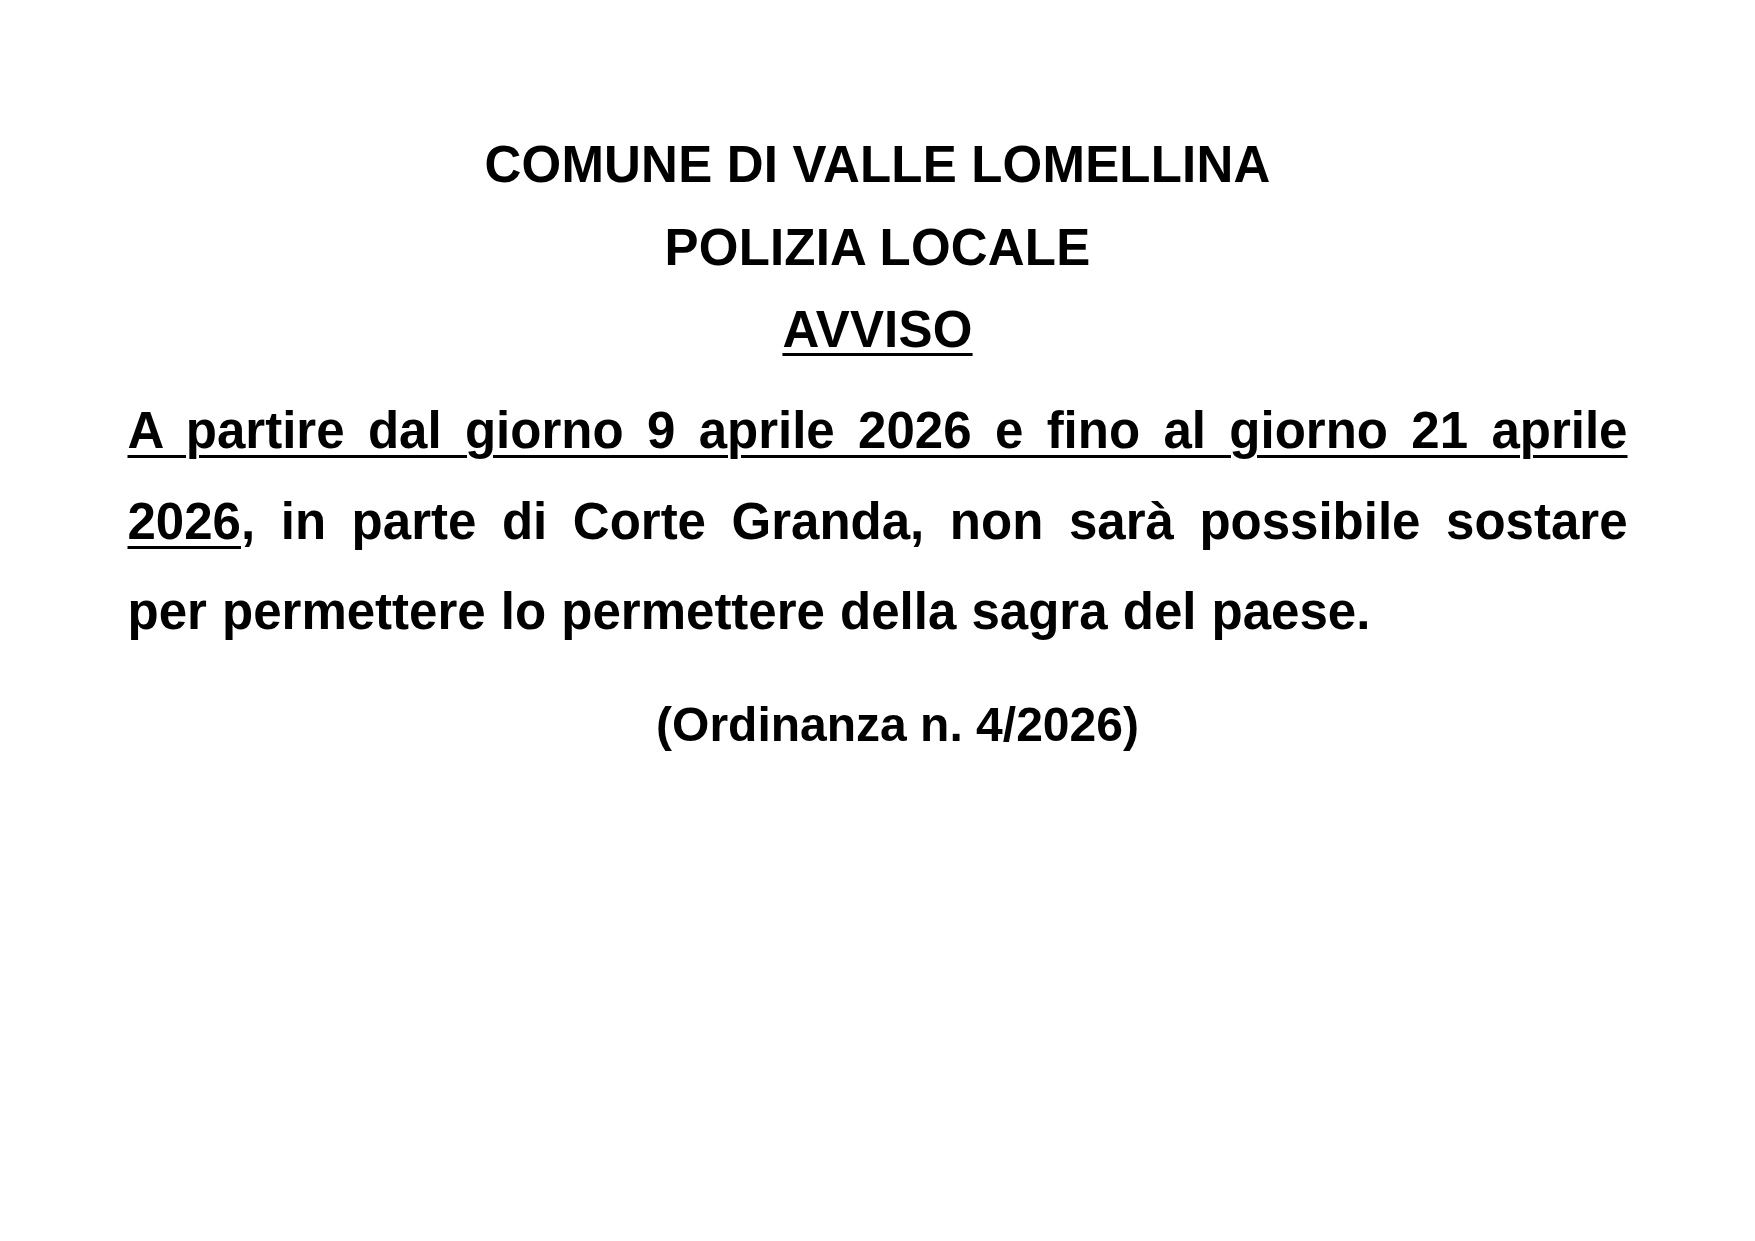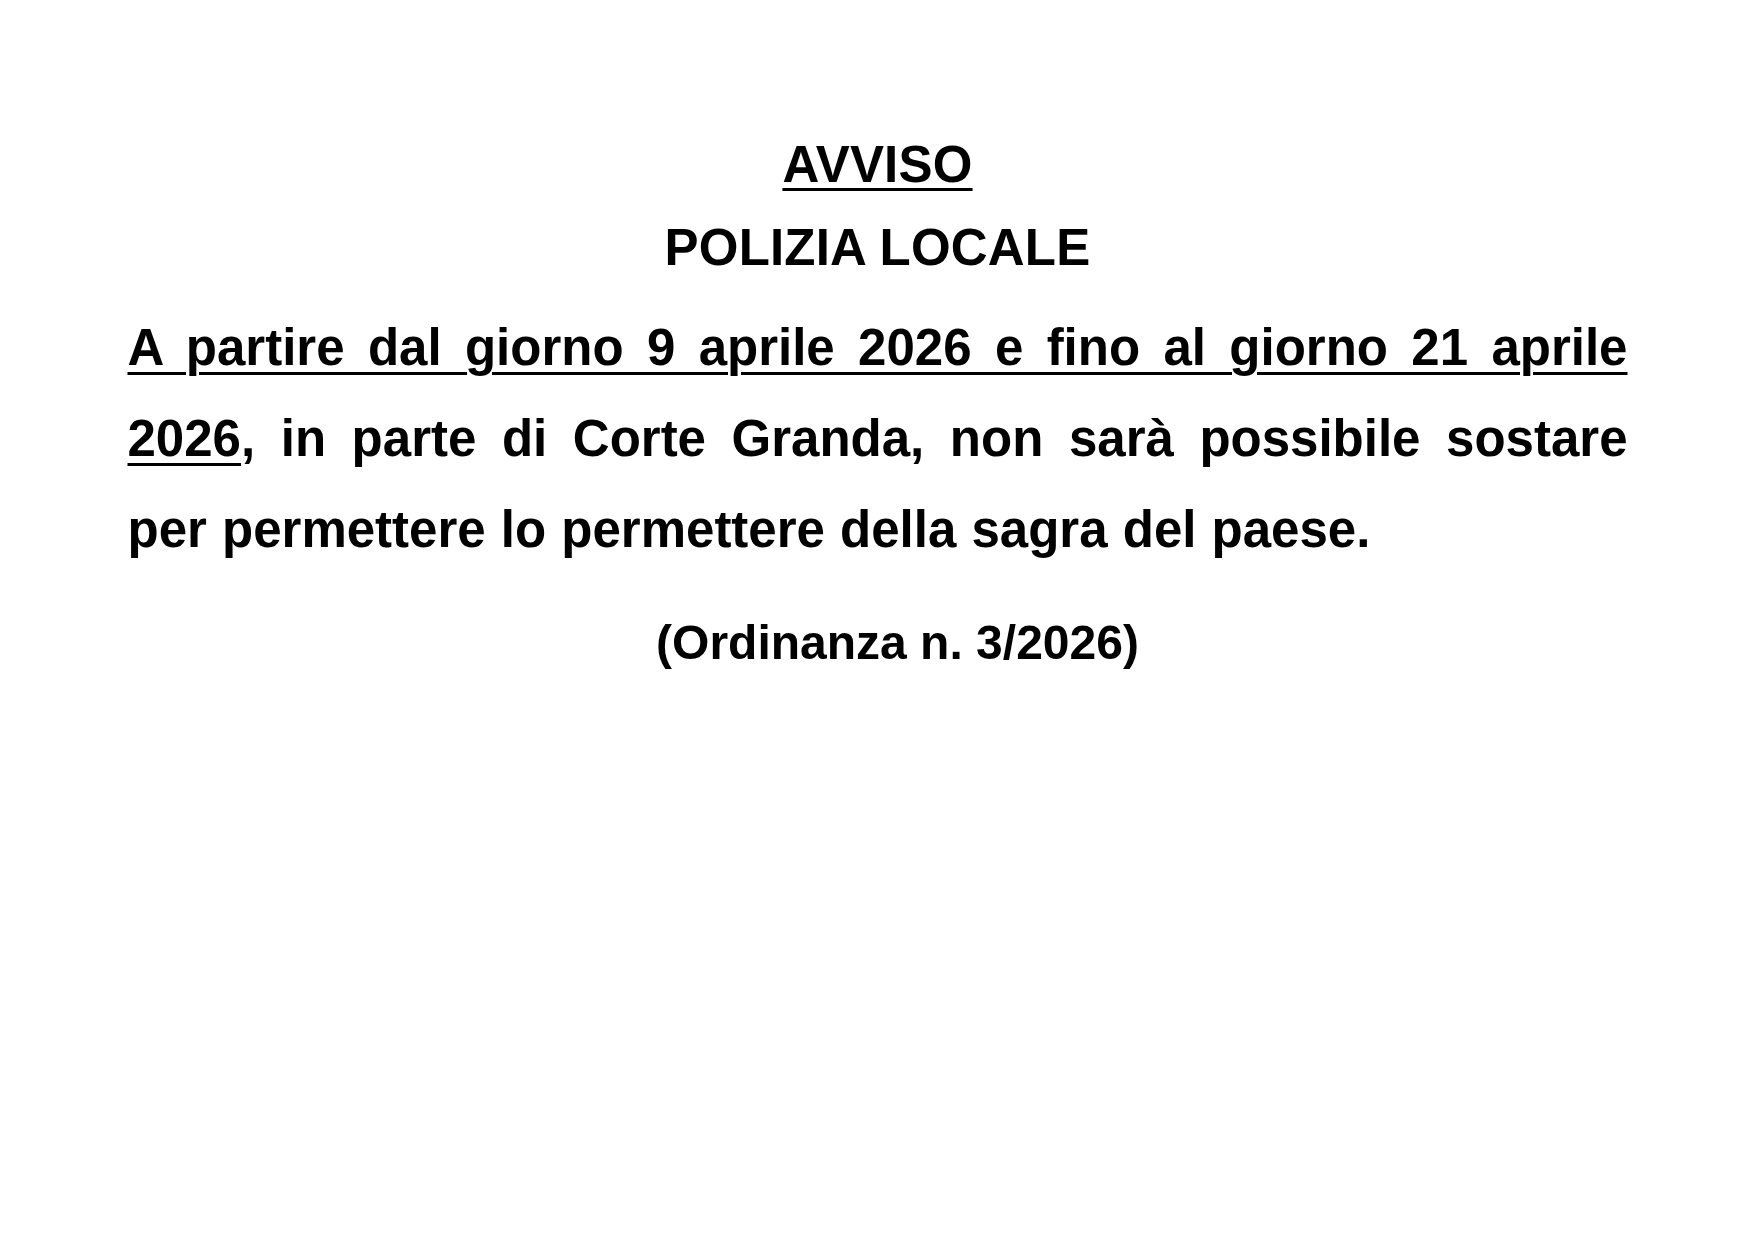--- a/index.html
+++ b/index.html
@@ -82,27 +82,28 @@
   }
 </style>
 </head>
 <body>
 
 <div class="page">
   <div class="doc-body">
 
     <div class="spacer-top"></div>
 
+    <div class="line-center heading-1">COMUNE DI VALLE LOMELLINA</div>
+
+    <div class="line-center heading-2">POLIZIA LOCALE</div>
 
     <div class="line-center heading-3">
       <span class="underline">AVVISO</span>
     </div>
 
-    <div class="line-center heading-2">POLIZIA LOCALE</div>
-
     <div class="para-justified">
       <span class="seg-underline">A partire dal giorno 9 aprile 2026 e fino al giorno 21 aprile 2026</span><span>, in parte di Corte Granda, non sarà possibile sostare per permettere lo permettere della sagra del paese.</span>
     </div>
 
-    <div class="closing">(Ordinanza n. 3/2026)</div>
+    <div class="closing">(Ordinanza n. 4/2026)</div>
 
   </div>
 </div>
 
 </body></html>

